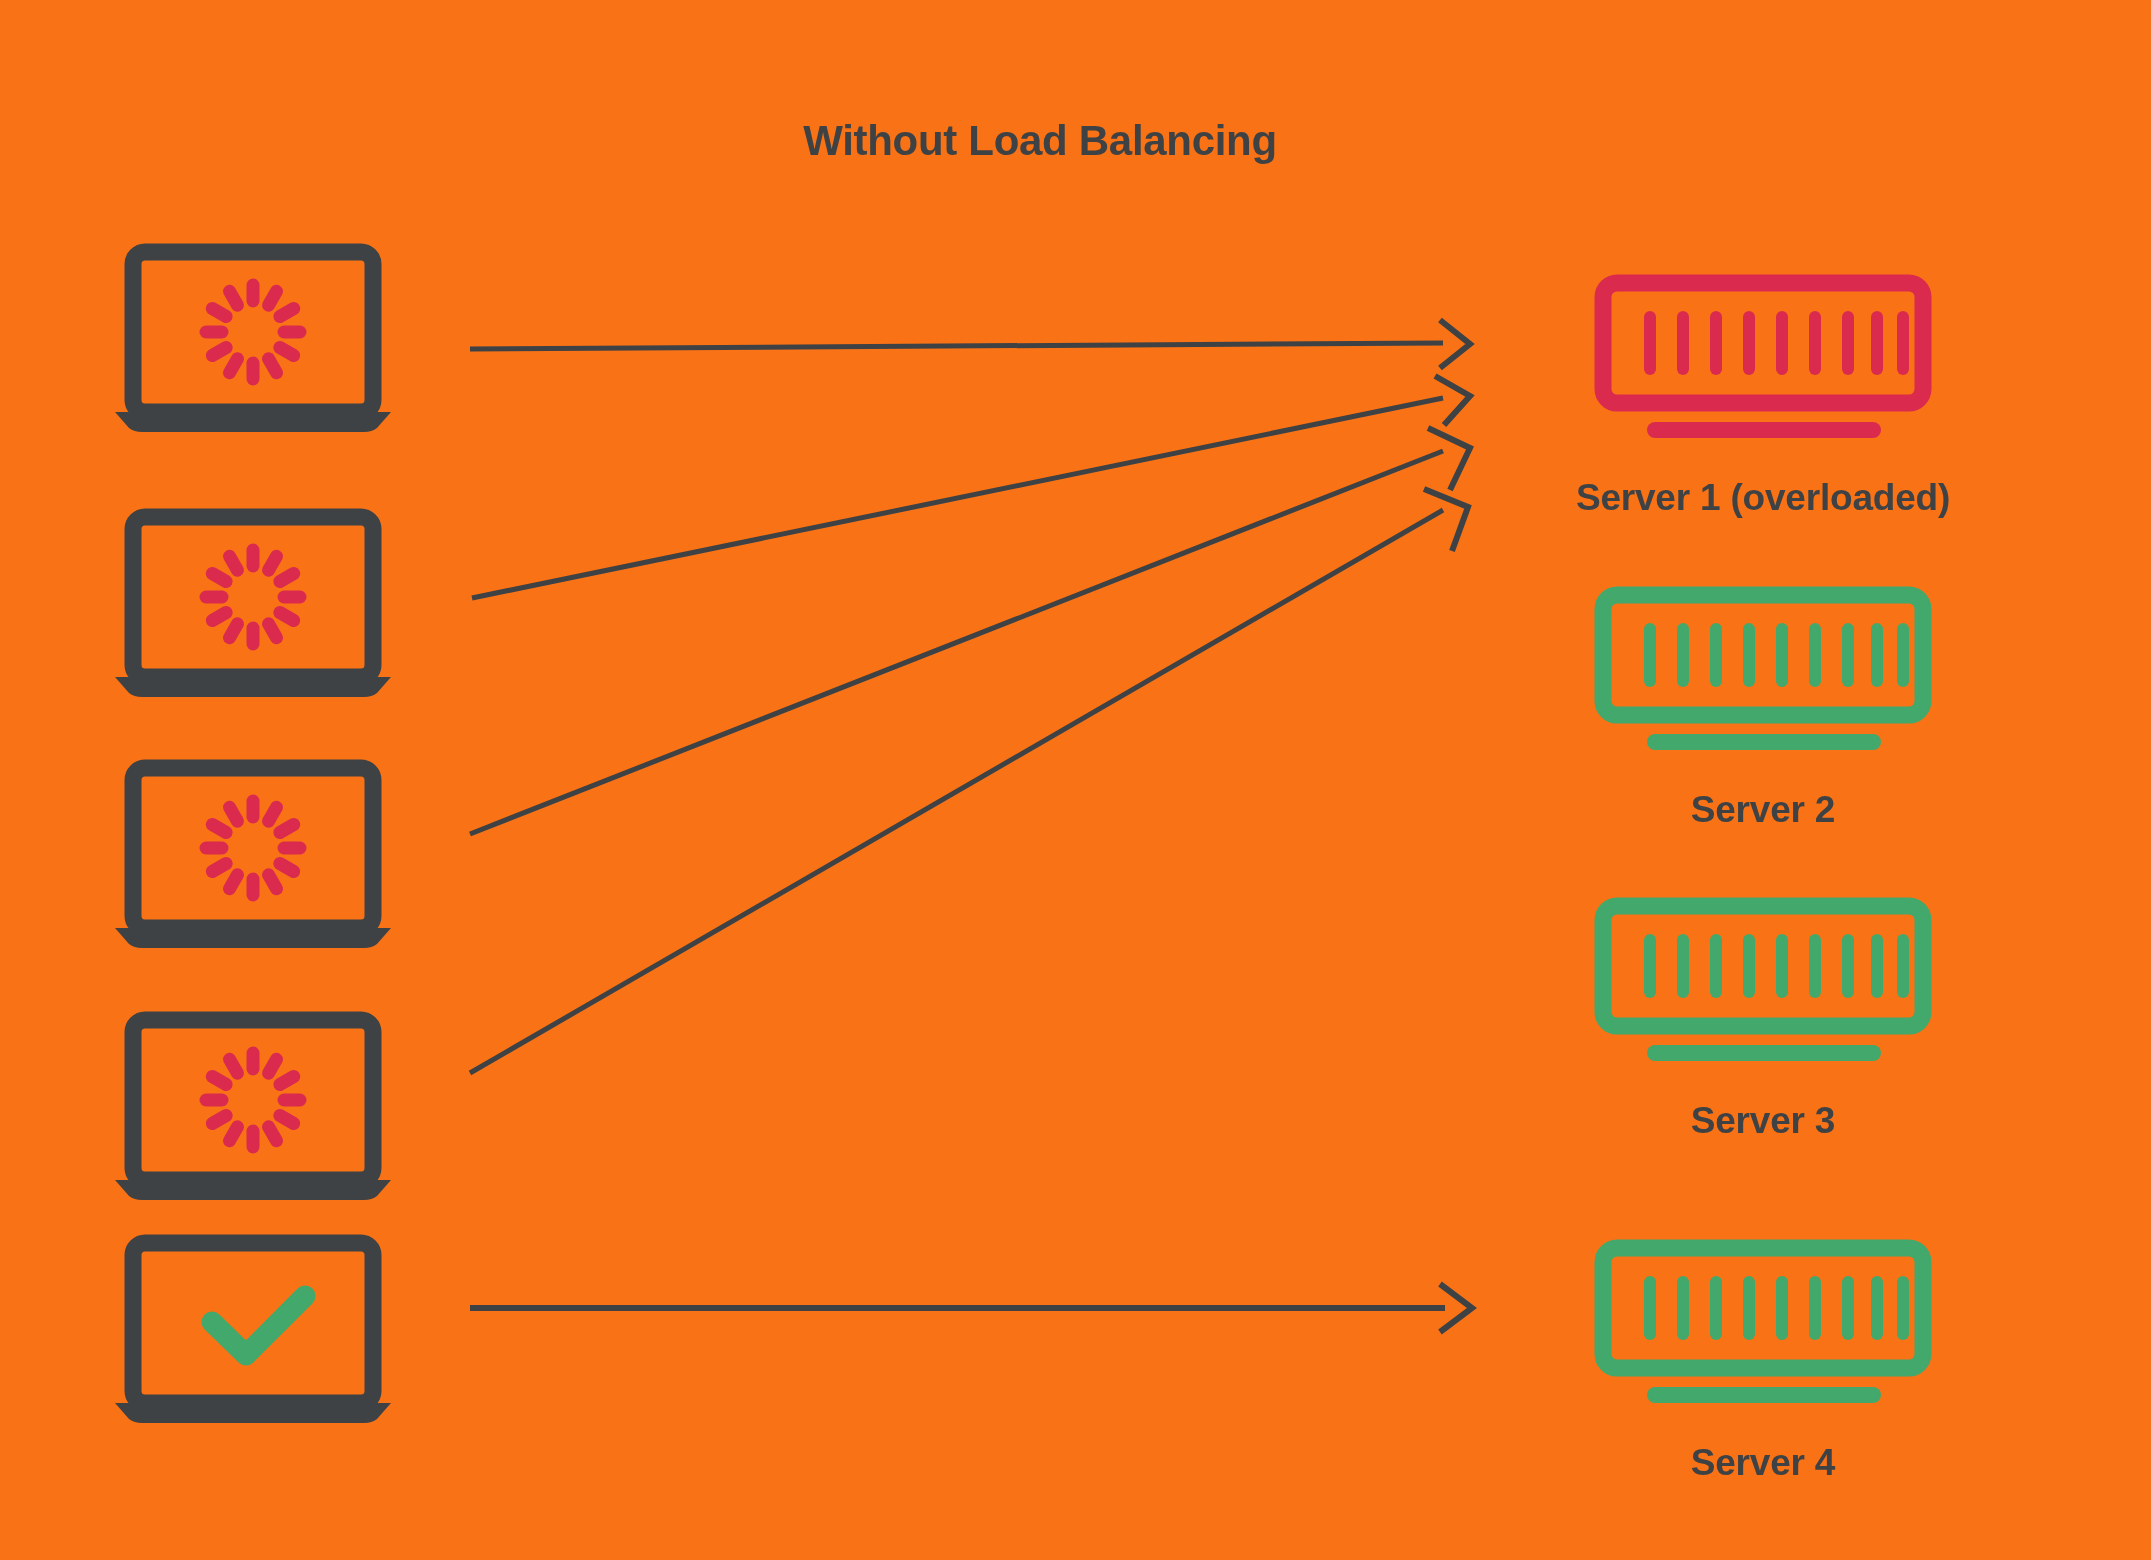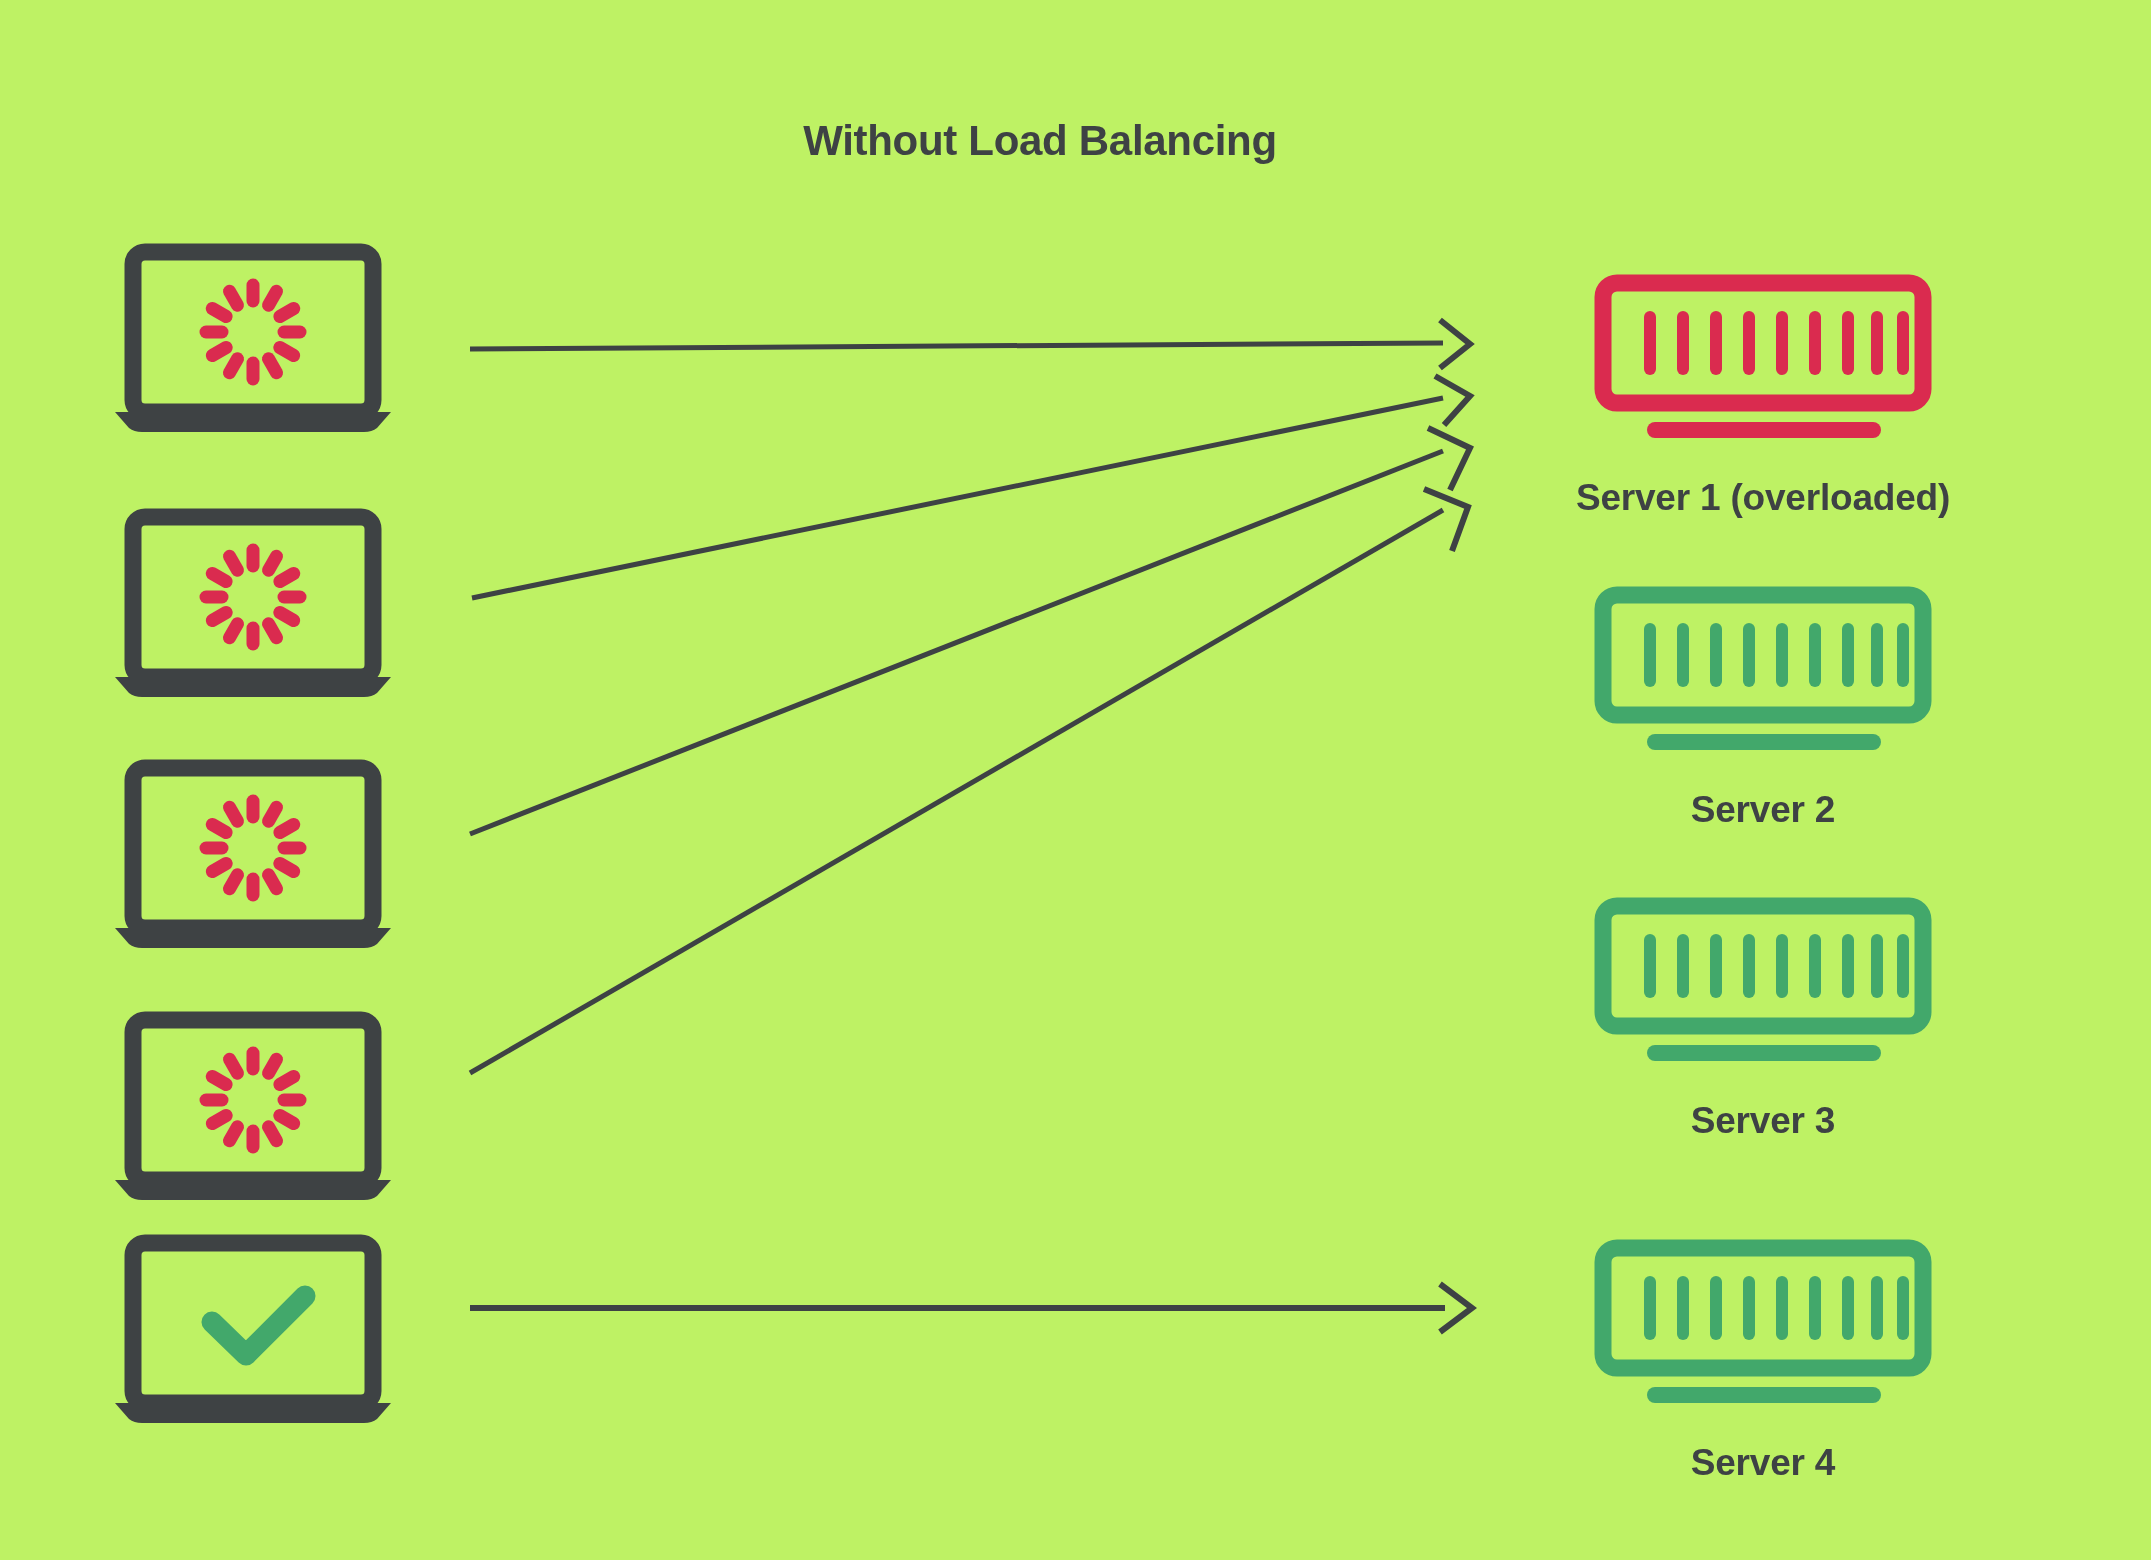--- a/index.html
+++ b/index.html
@@ -11,21 +11,21 @@
     width: 2151px;
     height: 1560px;
     font-family: "Liberation Sans", sans-serif;
     overflow: hidden;
     position: relative;
   }
   #stage {
     position: relative;
     width: 2151px;
     height: 1560px;
-    background: #bef264;
+    background: #f97316;
   }
   #diagram-svg {
     position: absolute;
     left: 0;
     top: 0;
     width: 2151px;
     height: 1560px;
     display: block;
   }
   .title-text {

